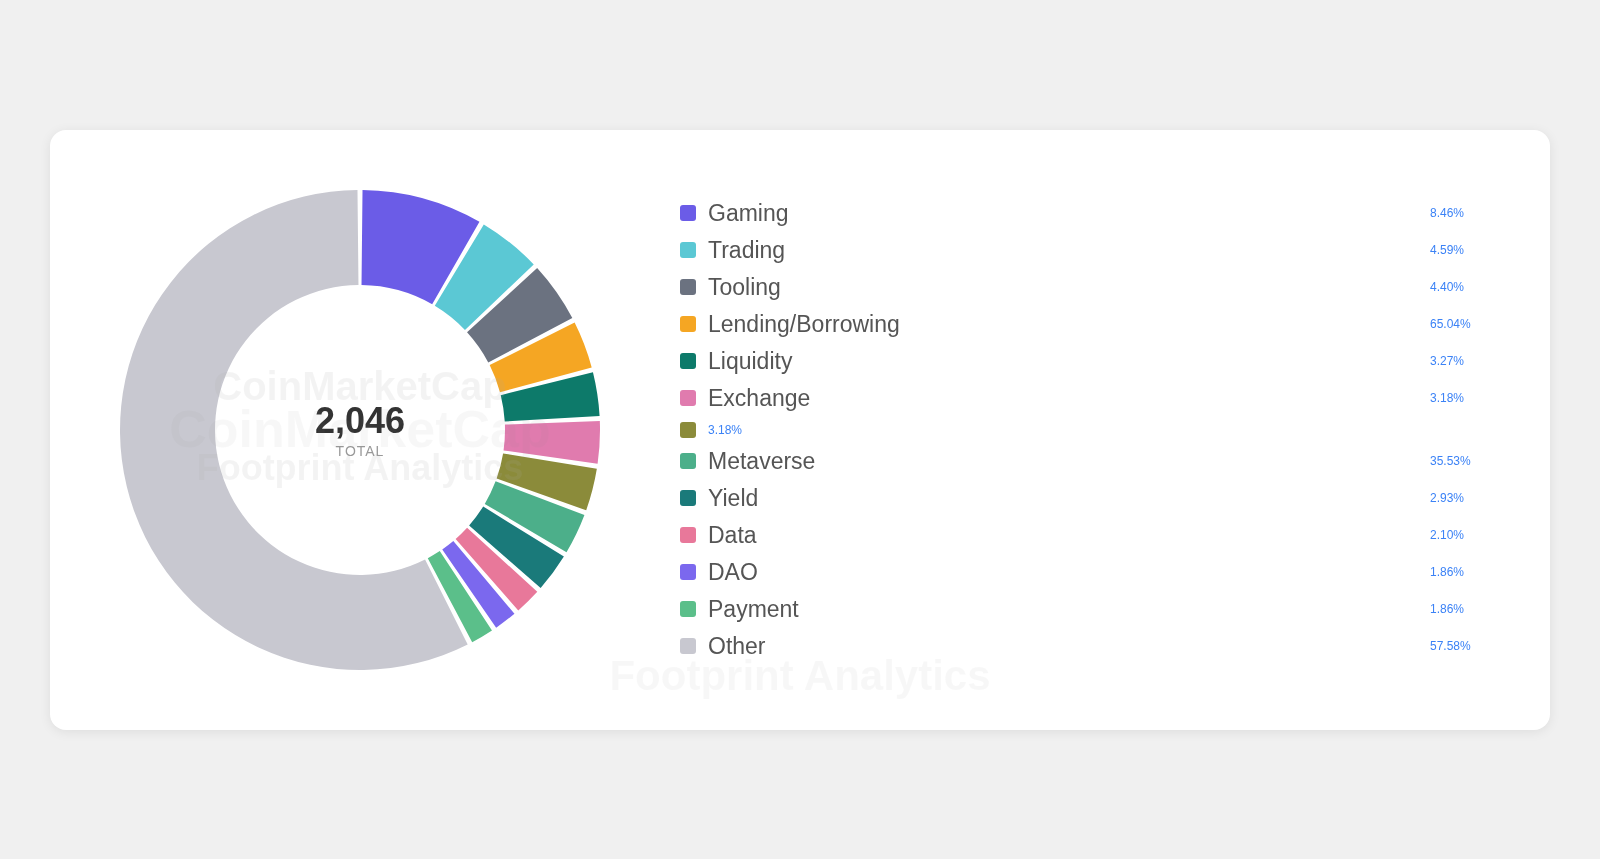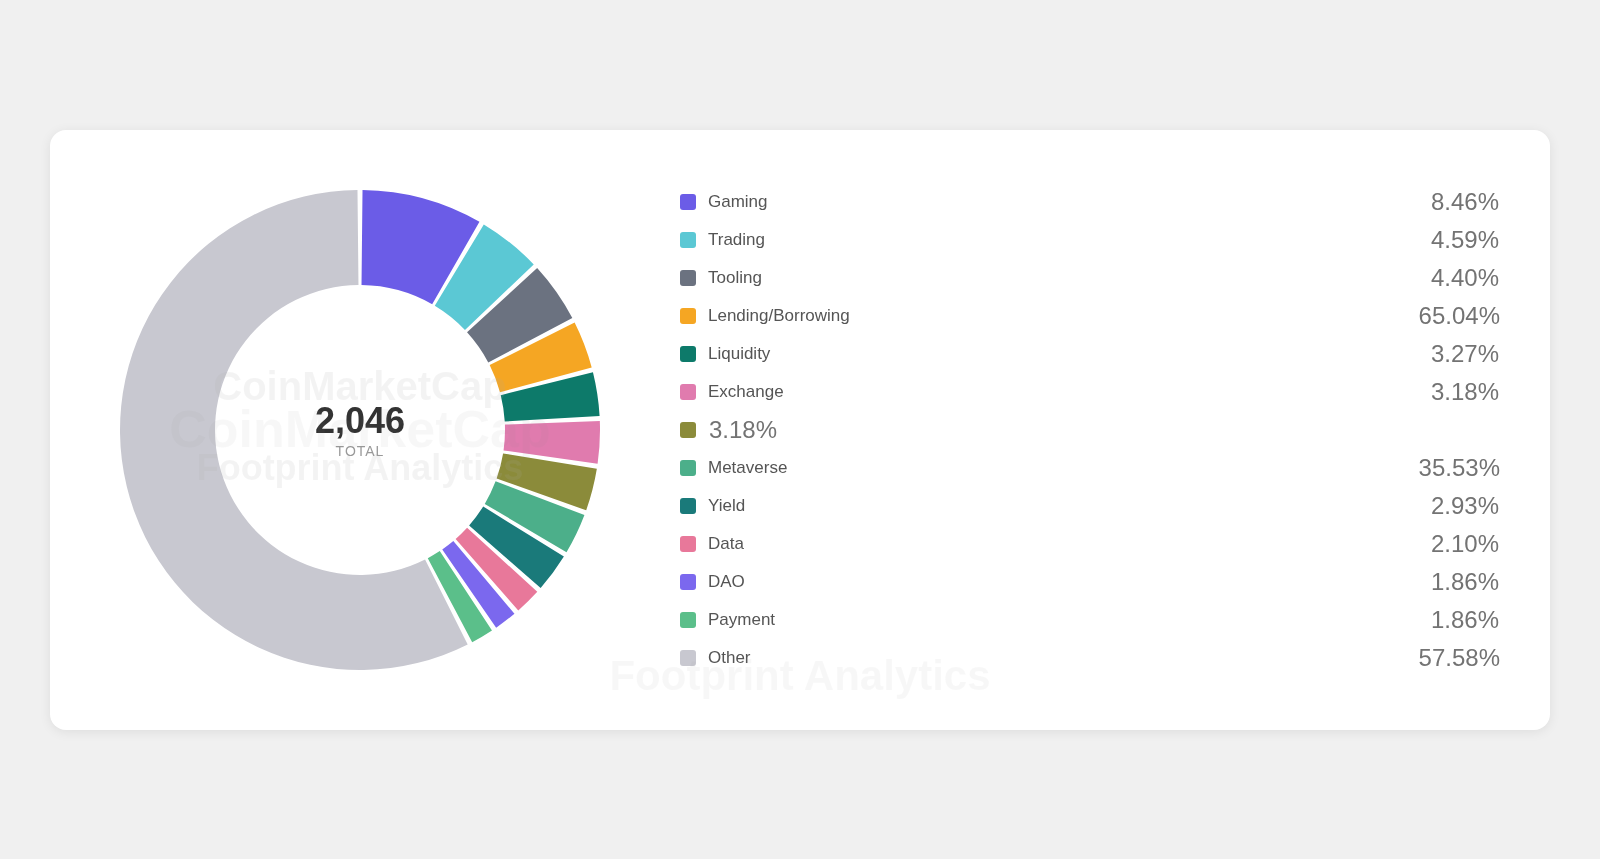--- a/index.html
+++ b/index.html
@@ -88,29 +88,29 @@
       gap: 12px;
     }
     .legend-color {
       width: 16px;
       height: 16px;
       border-radius: 3px;
       flex-shrink: 0;
     }
     .legend-label {
       flex: 1;
-      font-size: 17px;
+      font-size: 23px;
       color: #555;
     }
     .legend-value {
-      font-size: 24px;
-      color: #737373;
+      font-size: 12px;
+      color: #3b82f6;
       font-weight: 500;
       min-width: 70px;
-      text-align: center;
+      text-align: left;
     }
     svg.donut {
       width: 520px;
       height: 520px;
     }
   </style>
 </head>
 <body>
 
 <div class="card">

